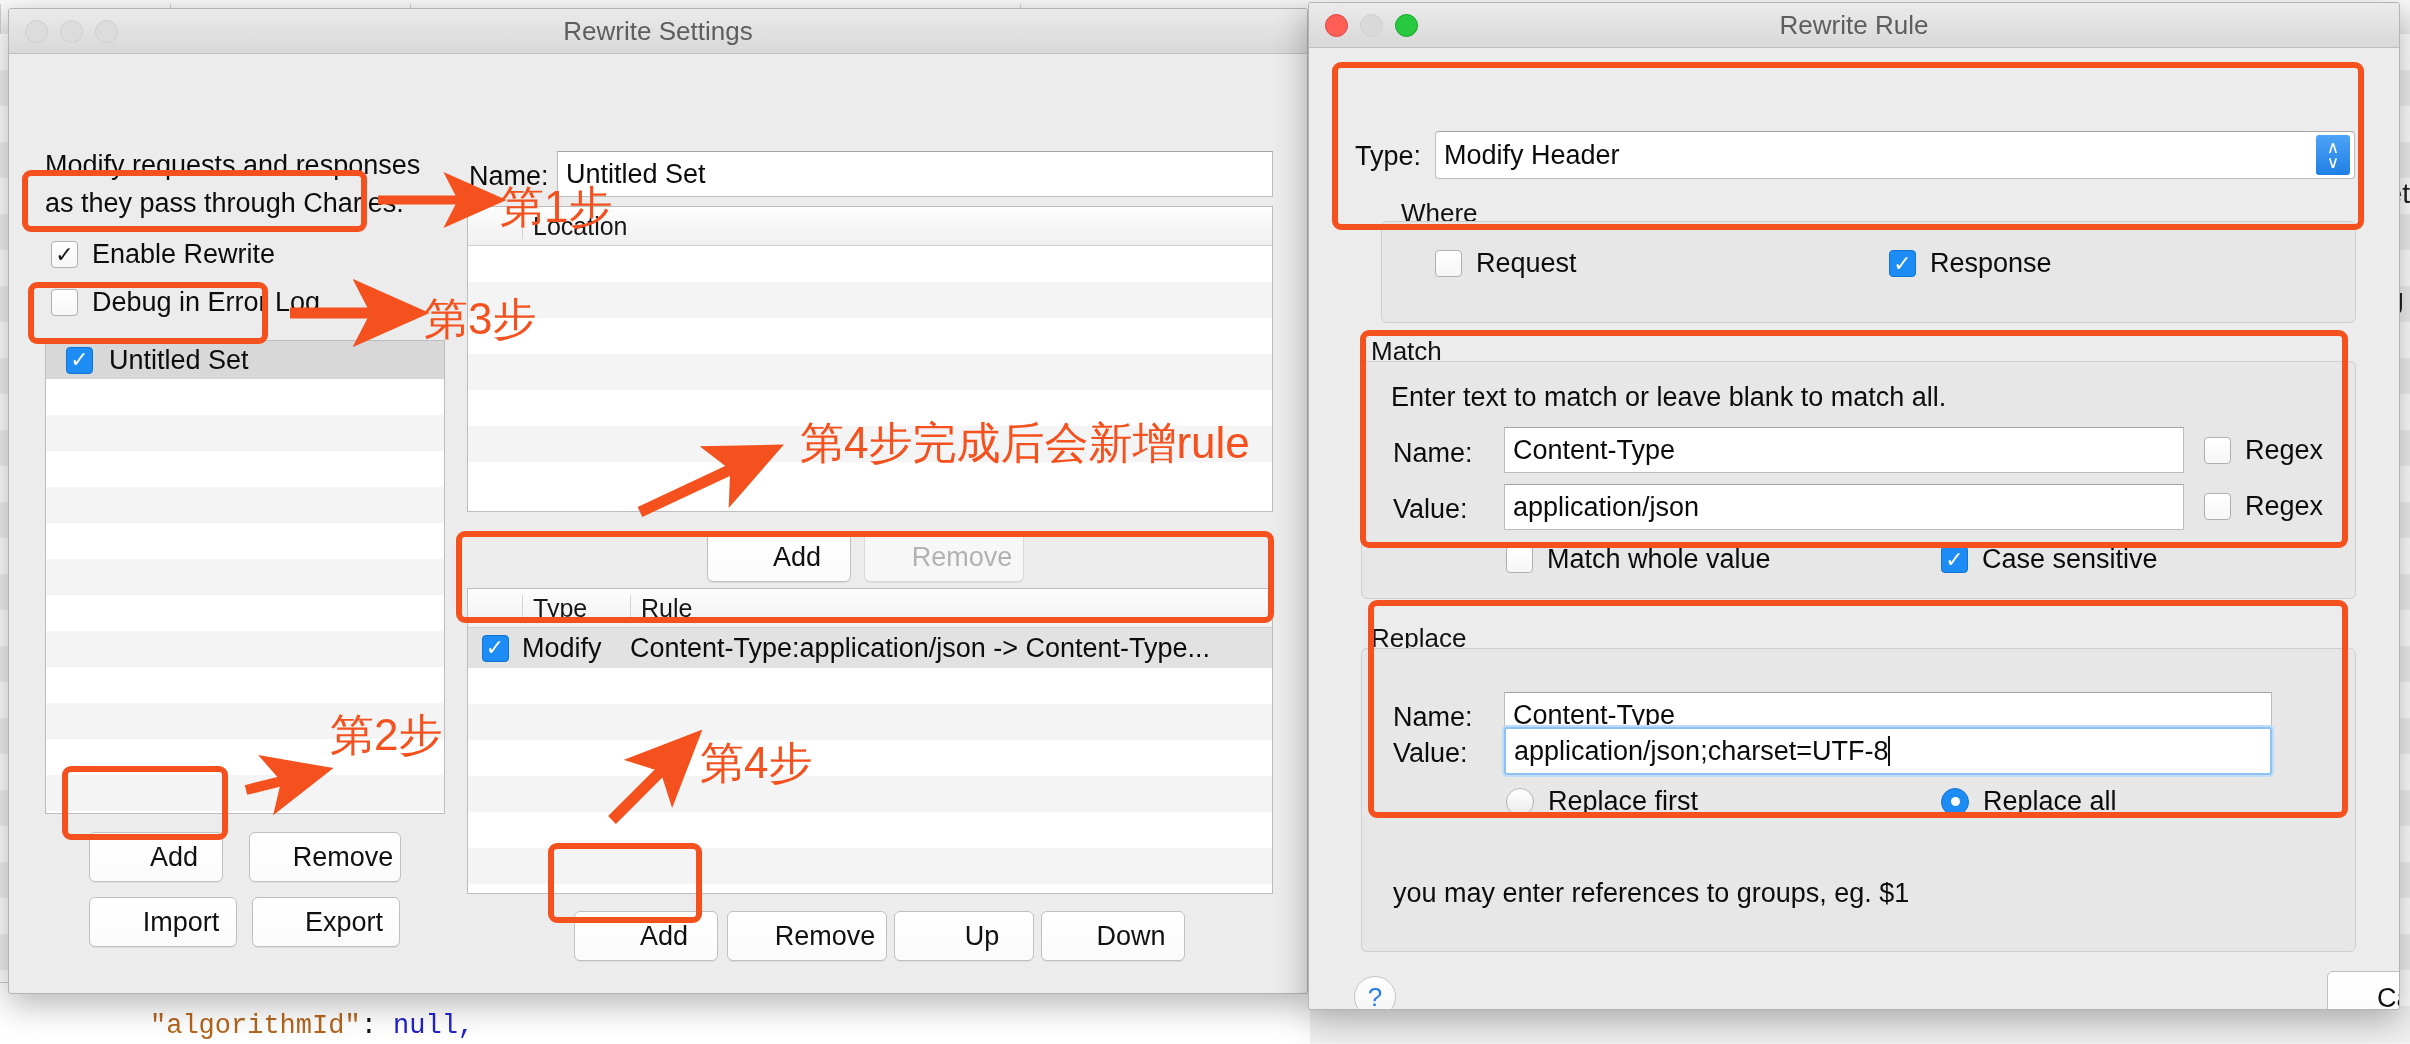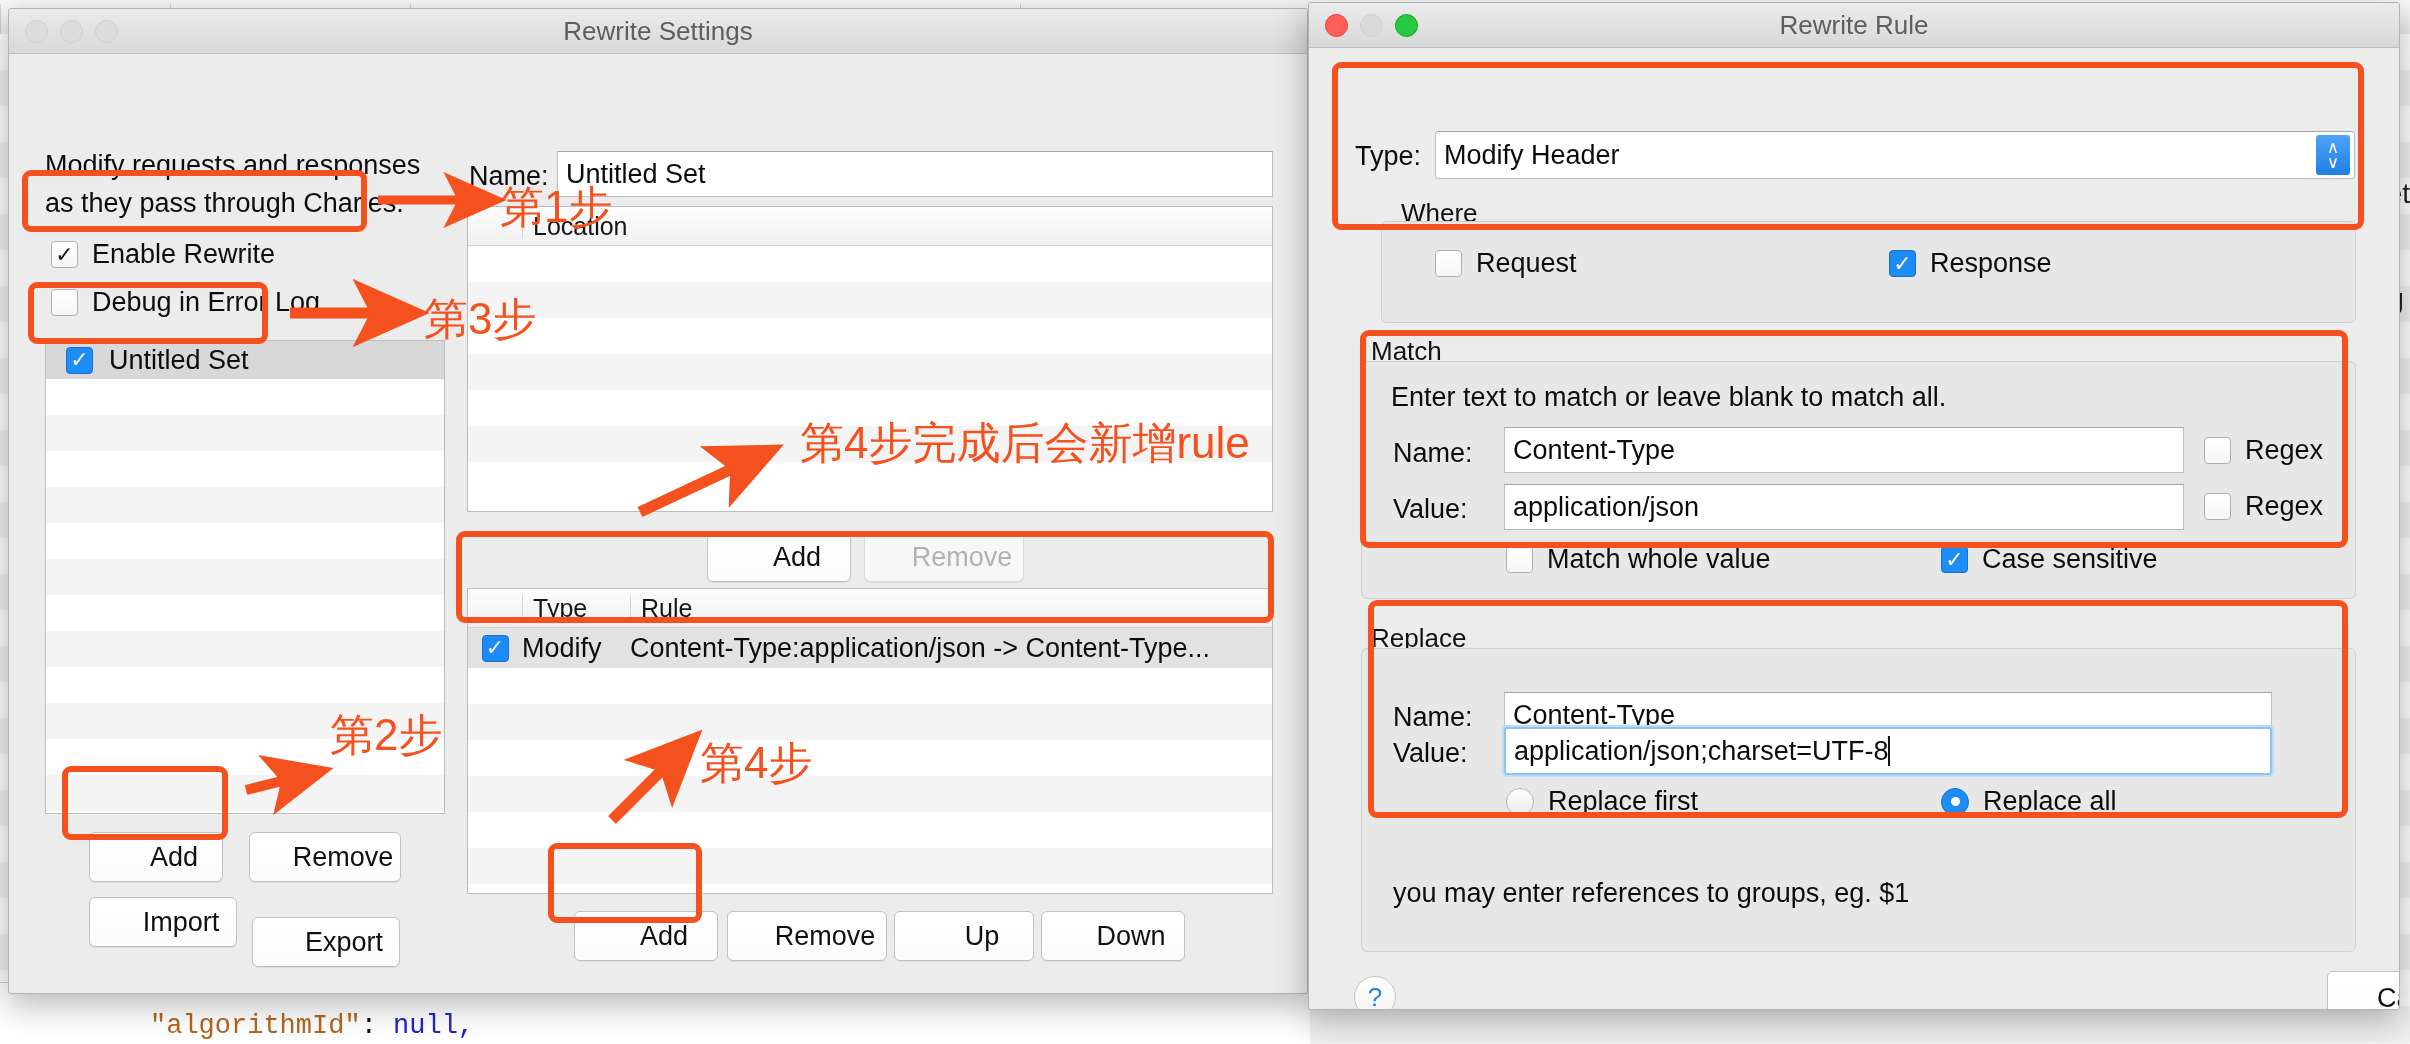--- a/index.html
+++ b/index.html
@@ -226,21 +226,21 @@
           <div></div>
           <div></div>
           <div></div>
           <div></div>
       </div>
     </div>
 
     <div class="btn" style="position:absolute;left:80px;top:778px;width:134px;height:50px;">Add</div>
     <div class="btn" style="position:absolute;left:240px;top:778px;width:152px;height:50px;">Remove</div>
     <div class="btn" style="position:absolute;left:80px;top:843px;width:148px;height:50px;">Import</div>
-    <div class="btn" style="position:absolute;left:243px;top:843px;width:148px;height:50px;margin-top:20px;">Export</div>
+    <div class="btn" style="position:absolute;left:243px;top:843px;width:148px;height:50px;">Export</div>
 
     <div class="lbl" style="position:absolute;left:460px;top:107px;">Name:</div>
     <div class="textfield" style="position:absolute;left:548px;top:97px;width:716px;height:46px;">Untitled Set</div>
 
     <div class="tbl" style="position:absolute;left:458px;top:152px;width:806px;height:306px;">
       <div class="tblhead">
         <div class="c first" style="width:54px"></div>
         <div class="c" style="width:740px">Location</div>
       </div>
       <div class="zebra">

